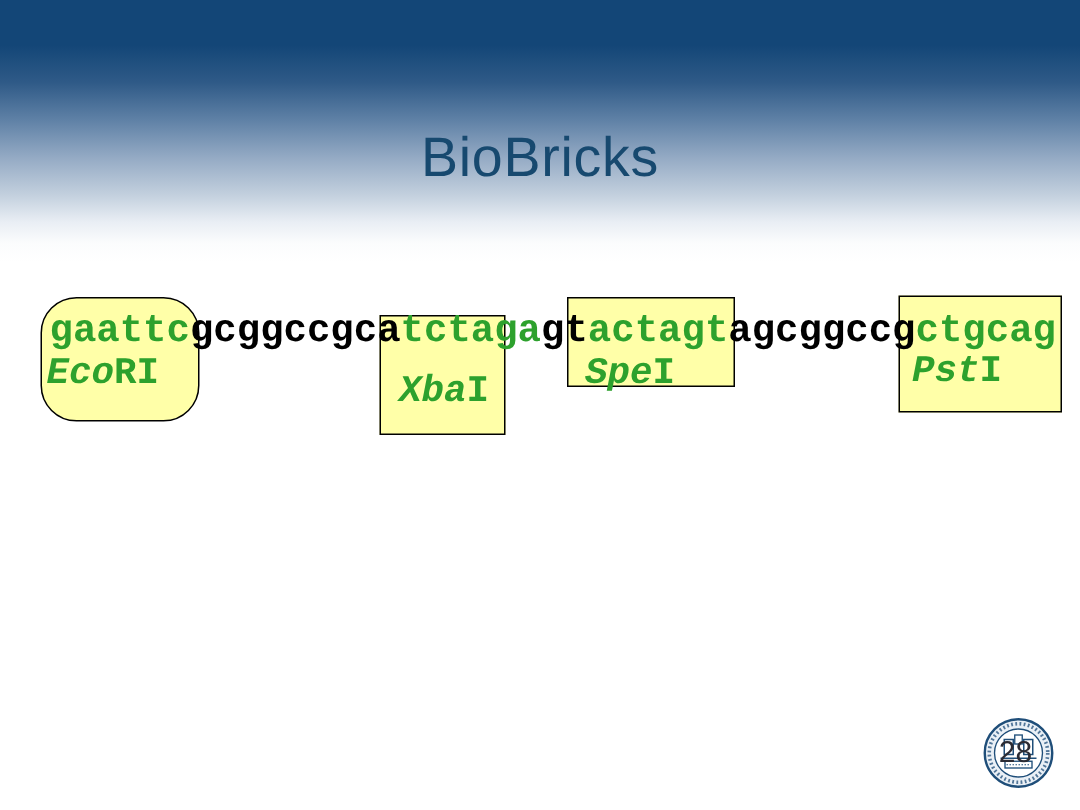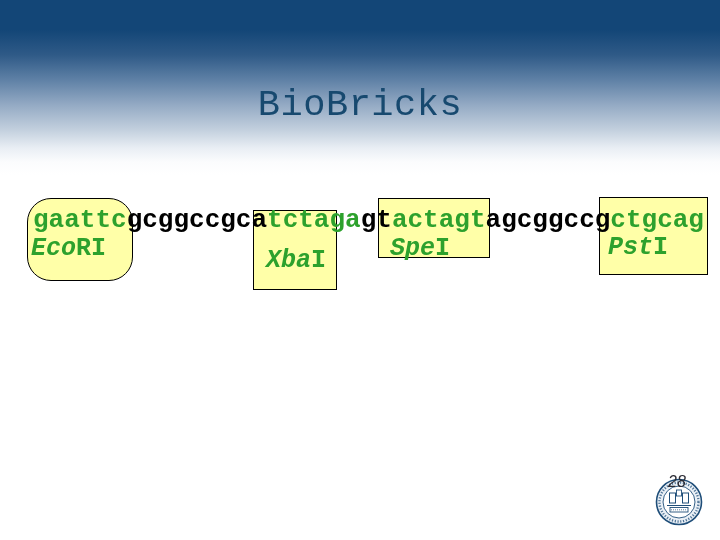--- a/index.html
+++ b/index.html
@@ -60,36 +60,35 @@
     z-index:2;
   }
   .seal{
     position:absolute;
     left:655px; top:478px;
     width:48px; height:48px;
     z-index:1;
   }
   .page-number{
     position:absolute;
-    left:655px; top:458px;
+    left:655px; top:478px;
     width:44px; height:48px;
     display:flex; align-items:center; justify-content:center;
     font-family:"Liberation Sans", sans-serif;
-    font-size:16px;
+    font-size:20px;
     color:#2b2b33;
     z-index:2;
-    font-style:italic;
   }
 </style>
 </head>
 <body>
 
 <div class="slide">
 
-  <div class="title" style="color: rgb(23, 73, 111); font-family: Liberation Mono, monospace;">BioBricks</div>
+  <div class="title" style="color: rgb(23, 73, 111);">BioBricks</div>
 
   <div class="enzyme-box box-ecori">
     <span class="enzyme-label" style="color: rgb(45, 161, 45);"><span class="it">Eco</span><span>RI</span></span>
   </div>
   <div class="enzyme-box box-xbai">
     <span class="enzyme-label" style="color: rgb(45, 161, 45);"><span class="it">Xba</span><span>I</span></span>
   </div>
   <div class="enzyme-box box-spei">
     <span class="enzyme-label" style="color: rgb(45, 161, 45);"><span class="it">Spe</span><span>I</span></span>
   </div>

